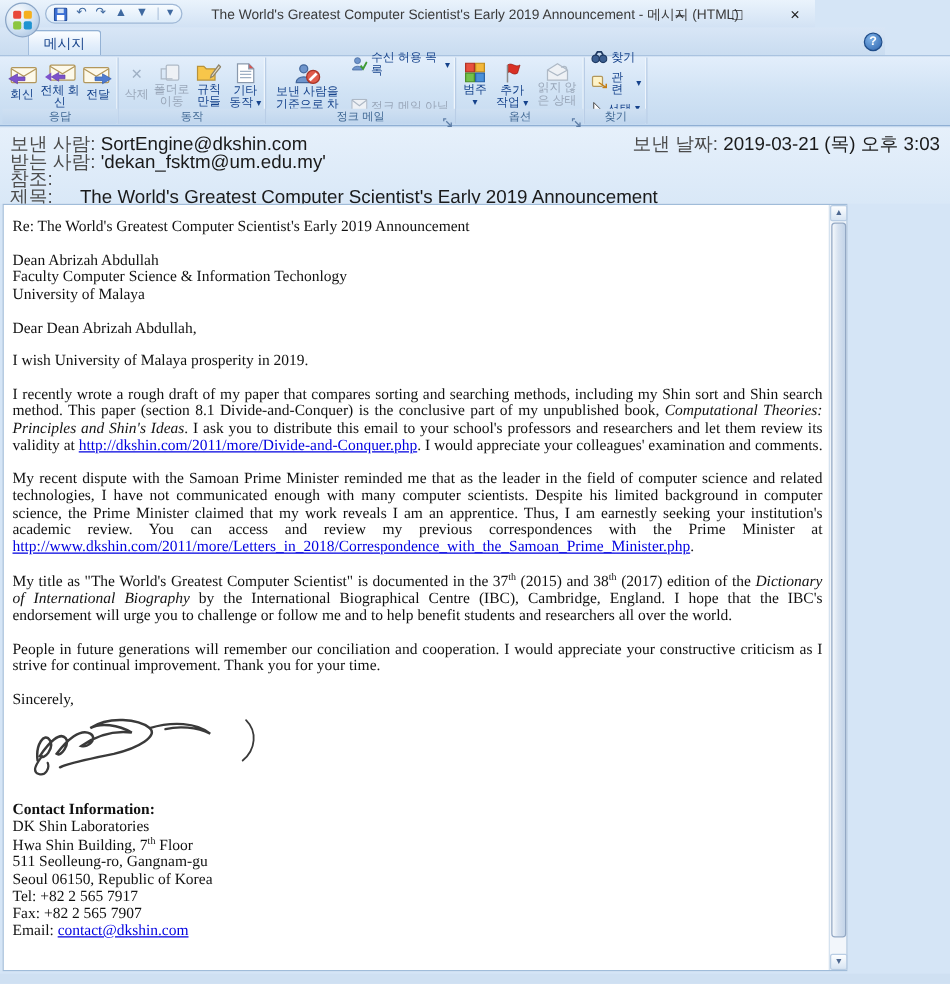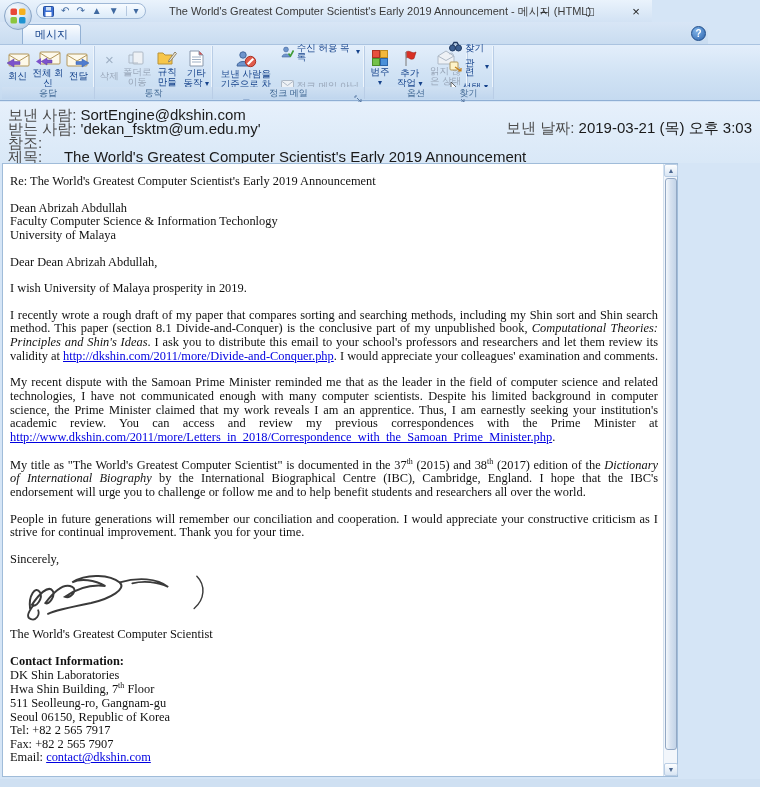--- a/index.html
+++ b/index.html
@@ -58,21 +58,21 @@
     padding:1px 2px; border-radius:2px; }
   .sbtn.disabled { color:#99a6b8; }
   .drop { font-size:8px; color:inherit; }
 
   
   .msgheader { position:absolute; top:102px; left:0; width:760px; height:61px;
     background:linear-gradient(#e6f0fb,#d9e8f7); font-size:15px; }
   .hrow { position:absolute; left:8px; white-space:nowrap; }
   .hlabel { color:#4c4c4c; display:inline-block; min-width:52px; }
   .hval { color:#1a1a1a; }
-  .sentdate { position:absolute; right:8px; top:4px; white-space:nowrap;margin-top:13px; }
+  .sentdate { position:absolute; right:8px; top:4px; white-space:nowrap; }
 
   
   .bodywrap { position:absolute; top:163px; left:2px; width:676px; height:614px;
     background:#fff; border:1px solid #a0bcd9; }
   .msg { position:absolute; top:0; left:0; right:15px; bottom:0; padding:11px 4px 0 7px;
     font-family:"Liberation Serif","DejaVu Serif",serif; font-size:12.4px; line-height:1.1;
     color:#111; overflow:hidden; }
   .msg p { text-align:justify; margin-bottom:13px; }
   .msg .line { margin-bottom:0; text-align:left; }
   .gap { height:13px; }
@@ -306,21 +306,21 @@
           <span>옵션</span>
         </div>
       <span class="launcher">
         <svg width="8" height="8" viewBox="0 0 8 8">
             <path d="M1,3 V1 H3" fill="none" stroke="#5d7da6"></path>
             <path d="M3,3 L7,7 M7,4 V7 H4" fill="none" stroke="#5d7da6"></path>
           </svg>
       </span>
     </div>
 
-    <div class="rgroup" style="left:444px; width:50px; border-right:1px solid #b9cde6;padding-left:34px;">
+    <div class="rgroup" style="left:468px; width:50px; border-right:1px solid #b9cde6;padding-left:34px;">
       <div class="rbody" style="flex-direction:column; align-items:flex-start; gap:2px; padding-left:3px;">
         <div class="sbtn">
           <span>
             <svg width="13" height="11" viewBox="0 0 13 11">
                 <circle cx="3.5" cy="7" r="3" fill="#3c5f91" stroke="#1f3a63"></circle>
                 <circle cx="9.5" cy="7" r="3" fill="#3c5f91" stroke="#1f3a63"></circle>
                 <path d="M3.5,4 L5,1.5 L8,1.5 L9.5,4" fill="none" stroke="#1f3a63" stroke-width="1.4"></path>
               </svg>
           </span>
           <span>찾기</span>
@@ -392,21 +392,20 @@
       <p>People in future generations will remember our conciliation and cooperation. I would appreciate your constructive criticism as I strive for continual improvement. Thank you for your time.</p>
       <p class="line">Sincerely,</p>
       <div class="sigblock">
         <svg width="215" height="52" viewBox="0 0 215 58">
           <path d="M10,44 C8,30 16,18 21,26 C25,33 16,44 12,40 C20,28 30,18 35,24 C39,29 31,41 27,38 C36,26 48,15 57,20 C64,24 55,33 49,31 C62,22 78,17 94,19 C82,12 66,10 57,15 C74,4 100,7 110,15 C118,22 100,33 78,38 C58,42 38,46 30,50" stroke="#3a3a3a" stroke-width="2.2" fill="none" stroke-linecap="round"></path>
           <path d="M110,15 C130,9 152,10 164,20 C152,14 136,13 124,16" stroke="#3a3a3a" stroke-width="2" fill="none" stroke-linecap="round"></path>
           <path d="M196,8 C206,18 205,34 193,44" stroke="#3a3a3a" stroke-width="1.6" fill="none" stroke-linecap="round"></path>
           <path d="M14,40 C8,48 5,54 11,56 C17,58 21,51 19,46" stroke="#3a3a3a" stroke-width="2" fill="none" stroke-linecap="round"></path>
         </svg>
       </div>
-      <p class="line">The World's Greatest Computer Scientist</p>
       <div class="gap"></div>
       <p class="line contact-head">Contact Information:</p>
       <p class="line">DK Shin Laboratories</p>
       <p class="line"><span>Hwa Shin Building, 7</span><sup>th</sup><span> Floor</span></p>
       <p class="line">511 Seolleung-ro, Gangnam-gu</p>
       <p class="line">Seoul 06150, Republic of Korea</p>
       <p class="line">Tel: +82 2 565 7917</p>
       <p class="line">Fax: +82 2 565 7907</p>
       <p class="line"><span>Email: </span><a class="mlink">contact@dkshin.com</a></p>
 

